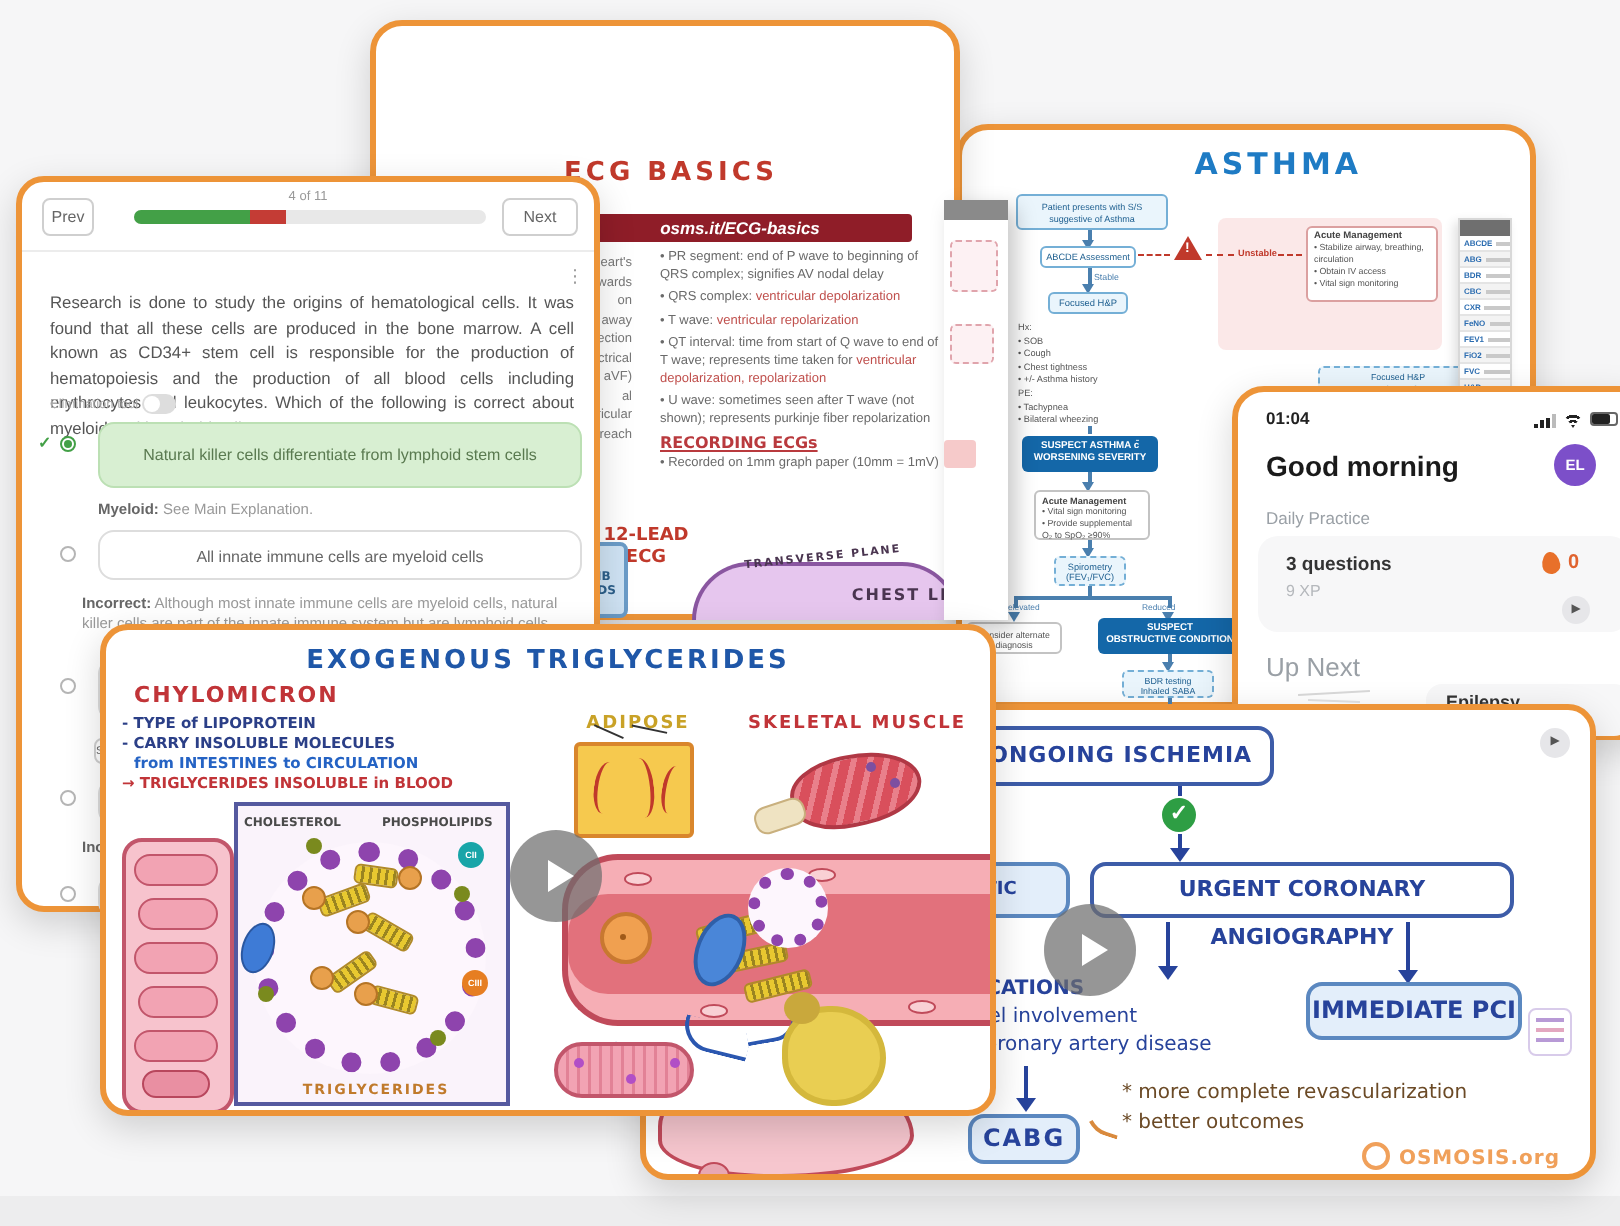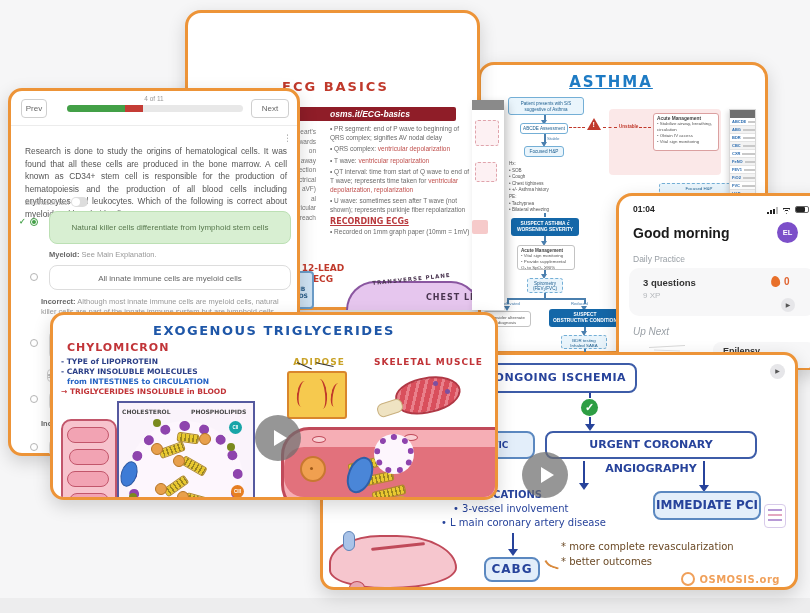--- a/index.html
+++ b/index.html
@@ -38,21 +38,21 @@
   .rod{position:absolute;height:8px;border-radius:3px;background:repeating-linear-gradient(90deg,#E8C830 0 2.5px,#9a8420 2.5px 4px);border:1px solid #b08a28;}
   .tgc{position:absolute;width:10px;height:10px;border-radius:50%;background:#E8A04C;border:1px solid #b57425;}
   .pdot{position:absolute;border-radius:50%;}
 </style>
 </head>
 <body>
 
 <div id="stage">
 
   <div class="card" style="left:478px;top:62px;width:290px;height:292px;z-index:1;">
-    <div class="abs hand" style="left:60px;top:8px;width:140px;text-align:center;font-size:15px;color:#1E7BC4;letter-spacing:2px;text-decoration:underline;">ASTHMA</div>
+    <div class="abs hand" style="left:60px;top:8px;width:140px;text-align:right;font-size:15px;color:#1E7BC4;letter-spacing:2px;">ASTHMA</div>
 
     <div class="bx-blue" style="left:27px;top:32px;width:76px;height:18px;font-size:4.5px;line-height:5.6px;padding:3px 2px;">Patient presents with S/S suggestive of Asthma</div>
     <div class="vl" style="left:63px;top:50px;height:6px;"></div>
     <div class="td" style="left:60px;top:55px;"></div>
     <div class="bx-blue" style="left:39px;top:58px;width:48px;height:11px;font-size:4.6px;line-height:10px;background:#fff;">ABCDE Assessment</div>
 
     <div class="abs" style="left:128px;top:44px;width:112px;height:66px;background:rgba(246,205,205,.45);border-radius:4px;"></div>
     <div class="abs" style="left:106px;top:53px;width:0;height:0;border-left:7px solid transparent;border-right:7px solid transparent;border-bottom:12px solid #C0392B;"></div>
     <div class="abs" style="left:111.5px;top:56px;font-size:7px;color:#fff;font-weight:bold;">!</div>
     <div class="abs" style="left:88px;top:62px;width:16px;border-top:1.5px dashed #c0392b;"></div>
@@ -229,21 +229,21 @@
 
     <div class="abs" style="left:14px;top:58px;font-size:8.5px;color:#9aa0a6;">Daily Practice</div>
     <div class="abs" style="left:10px;top:72px;width:186px;height:48px;background:#f7f7f8;border-radius:10px;">
       <div class="abs" style="left:14px;top:9px;font-size:9.5px;font-weight:bold;color:#333;">3 questions</div>
       <div class="abs" style="left:14px;top:23px;font-size:8px;color:#b5b8bc;">9 XP</div>
       <div class="abs" style="left:142px;top:8px;width:9px;height:11px;background:#E8702A;border-radius:50% 50% 50% 50%/62% 62% 38% 38%;transform:rotate(-8deg);"></div>
       <div class="abs" style="left:155px;top:8px;font-size:10px;font-weight:bold;color:#E0632F;">0</div>
       <div class="abs" style="left:152px;top:30px;width:14px;height:14px;border-radius:50%;background:#e6e6e9;color:#555;font-size:6px;text-align:center;line-height:14px;">▶</div>
     </div>
 
-    <div class="abs" style="left:14px;top:130px;font-size:10px;color:#9aa0a6;font-style:italic;">Up Next</div>
+    <div class="abs" style="left:14px;top:130px;font-size:13px;color:#9aa0a6;">Up Next</div>
     <div class="abs" style="left:30px;top:150px;width:36px;height:8px;">
       <div style="height:1px;background:#d9d9d9;transform:rotate(-3deg);"></div>
       <div style="height:1px;background:#e3e3e3;margin-top:3px;width:26px;margin-left:5px;transform:rotate(2deg);"></div>
     </div>
     <div class="abs" style="left:94px;top:146px;width:102px;height:26px;background:#f7f7f8;border-radius:8px;">
       <div style="font-size:9px;font-weight:bold;color:#333;padding:4px 0 0 10px;">Epilepsy</div>
     </div>
   </div>
 
   <div class="card" style="left:8px;top:88px;width:292px;height:368px;z-index:5;border-radius:14px;">
@@ -336,21 +336,21 @@
 
     <div class="abs" style="left:358px;top:214px;">
       <span style="display:inline-block;width:10px;height:10px;border:2px solid #F0A05A;border-radius:50%;vertical-align:middle;"></span>
       <span class="hand" style="font-size:10px;color:#F0A05A;letter-spacing:0.5px;">OSMOSIS.org</span>
       <div class="hand" style="font-size:9px;color:#F5C9A0;text-align:center;margin-top:1px;">2022 Editi</div>
     </div>
 
     <div class="play" style="left:199px;top:97px;width:46px;height:46px;"></div>
   </div>
 
-  <div class="card" style="left:50px;top:312px;width:448px;height:188px;z-index:7;overflow:hidden;border-radius:14px;">
+  <div class="card" style="left:50px;top:312px;width:448px;height:246px;z-index:7;overflow:hidden;border-radius:14px;">
     <div class="abs hand" style="left:0;top:8px;width:442px;text-align:center;font-size:13px;color:#1F57A8;letter-spacing:1.5px;">EXOGENOUS TRIGLYCERIDES</div>
     <div class="abs hand" style="left:14px;top:26px;font-size:11px;color:#C13438;letter-spacing:1px;">CHYLOMICRON</div>
     <div class="abs hand" style="left:8px;top:42px;font-size:7.5px;line-height:10px;color:#2B3F87;">
       <div>- TYPE of LIPOPROTEIN</div>
       <div>- CARRY INSOLUBLE MOLECULES</div>
       <div style="color:#2563C4;padding-left:6px;">from INTESTINES to CIRCULATION</div>
       <div style="color:#C13438;">→ TRIGLYCERIDES INSOLUBLE in BLOOD</div>
     </div>
 
     <div class="abs hand" style="left:236px;top:42px;width:60px;text-align:center;font-size:9px;color:#C9A227;letter-spacing:1px;">ADIPOSE</div>

